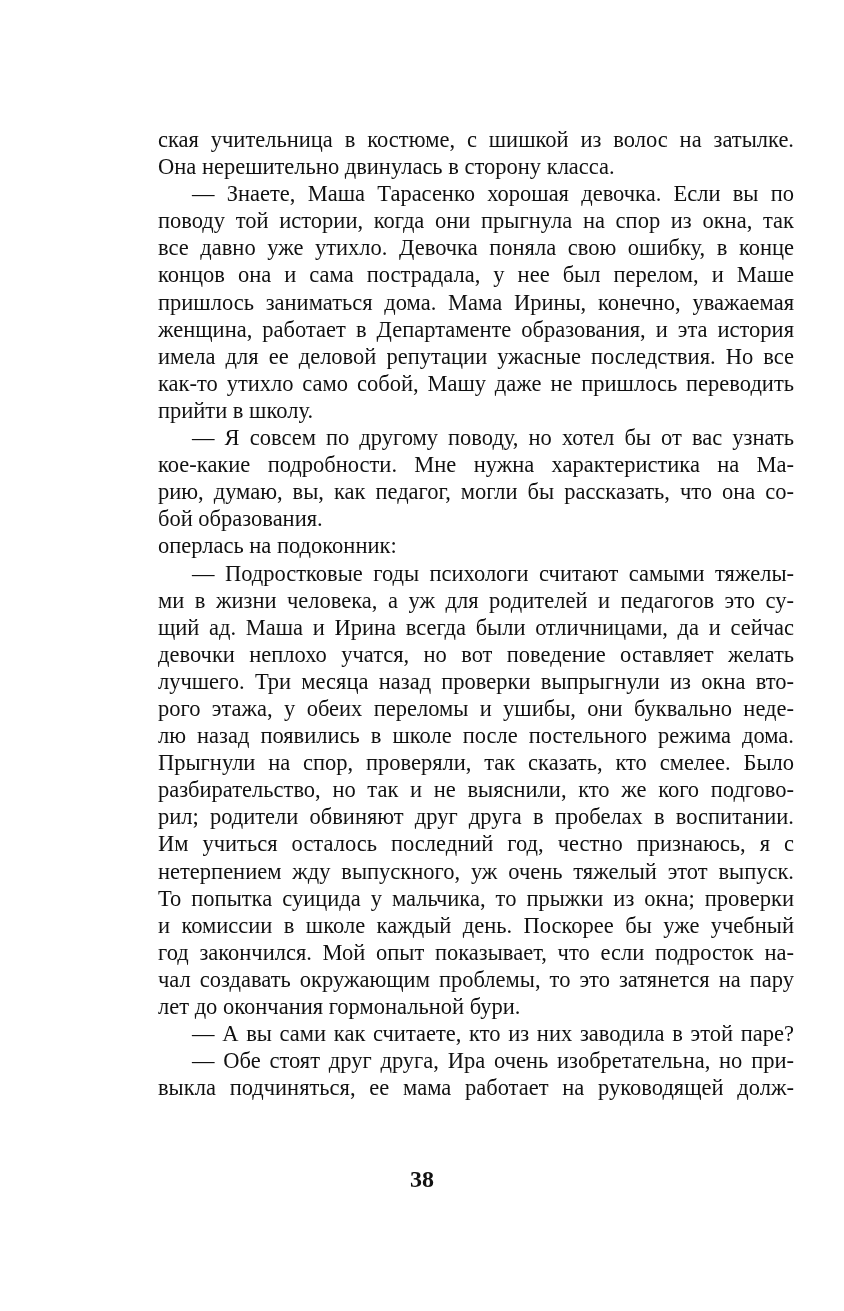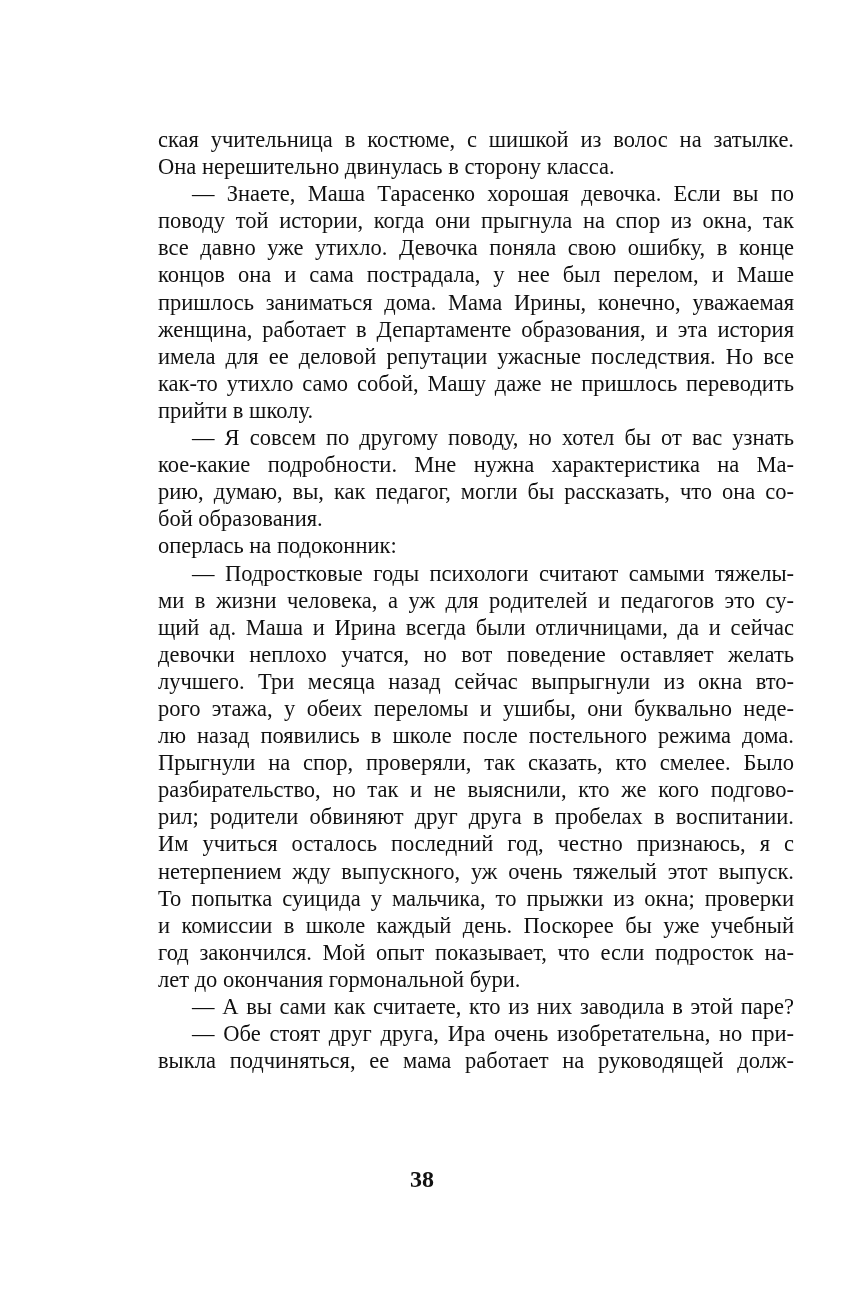--- a/index.html
+++ b/index.html
@@ -52,29 +52,30 @@
     <span class="line last">прийти в школу.</span>
     <span class="line indent">— Я совсем по другому поводу, но хотел бы от вас узнать</span>
     <span class="line">кое-какие подробности. Мне нужна характеристика на Ма-</span>
     <span class="line">рию, думаю, вы, как педагог, могли бы рассказать, что она со-</span>
     <span class="line last">бой образования.</span>
     <span class="line last">оперлась на подоконник:</span>
     <span class="line indent">— Подростковые годы психологи считают самыми тяжелы-</span>
     <span class="line">ми в жизни человека, а уж для родителей и педагогов это су-</span>
     <span class="line">щий ад. Маша и Ирина всегда были отличницами, да и сейчас</span>
     <span class="line">девочки неплохо учатся, но вот поведение оставляет желать</span>
-    <span class="line">лучшего. Три месяца назад сейчас выпрыгнули из окна вто-</span>
+    <span class="line">лучшего. Три месяца назад проверки выпрыгнули из окна вто-</span>
     <span class="line">рого этажа, у обеих переломы и ушибы, они буквально неде-</span>
     <span class="line">лю назад появились в школе после постельного режима дома.</span>
     <span class="line">Прыгнули на спор, проверяли, так сказать, кто смелее. Было</span>
     <span class="line">разбирательство, но так и не выяснили, кто же кого подгово-</span>
     <span class="line">рил; родители обвиняют друг друга в пробелах в воспитании.</span>
     <span class="line">Им учиться осталось последний год, честно признаюсь, я с</span>
     <span class="line">нетерпением жду выпускного, уж очень тяжелый этот выпуск.</span>
     <span class="line">То попытка суицида у мальчика, то прыжки из окна; проверки</span>
     <span class="line">и комиссии в школе каждый день. Поскорее бы уже учебный</span>
     <span class="line">год закончился. Мой опыт показывает, что если подросток на-</span>
+    <span class="line">чал создавать окружающим проблемы, то это затянется на пару</span>
     <span class="line last">лет до окончания гормональной бури.</span>
     <span class="line indent">— А вы сами как считаете, кто из них заводила в этой паре?</span>
     <span class="line indent">— Обе стоят друг друга, Ира очень изобретательна, но при-</span>
     <span class="line">выкла подчиняться, ее мама работает на руководящей долж-</span>
   </div>
 <div class="pagenum">38</div>
 
 </body></html>

